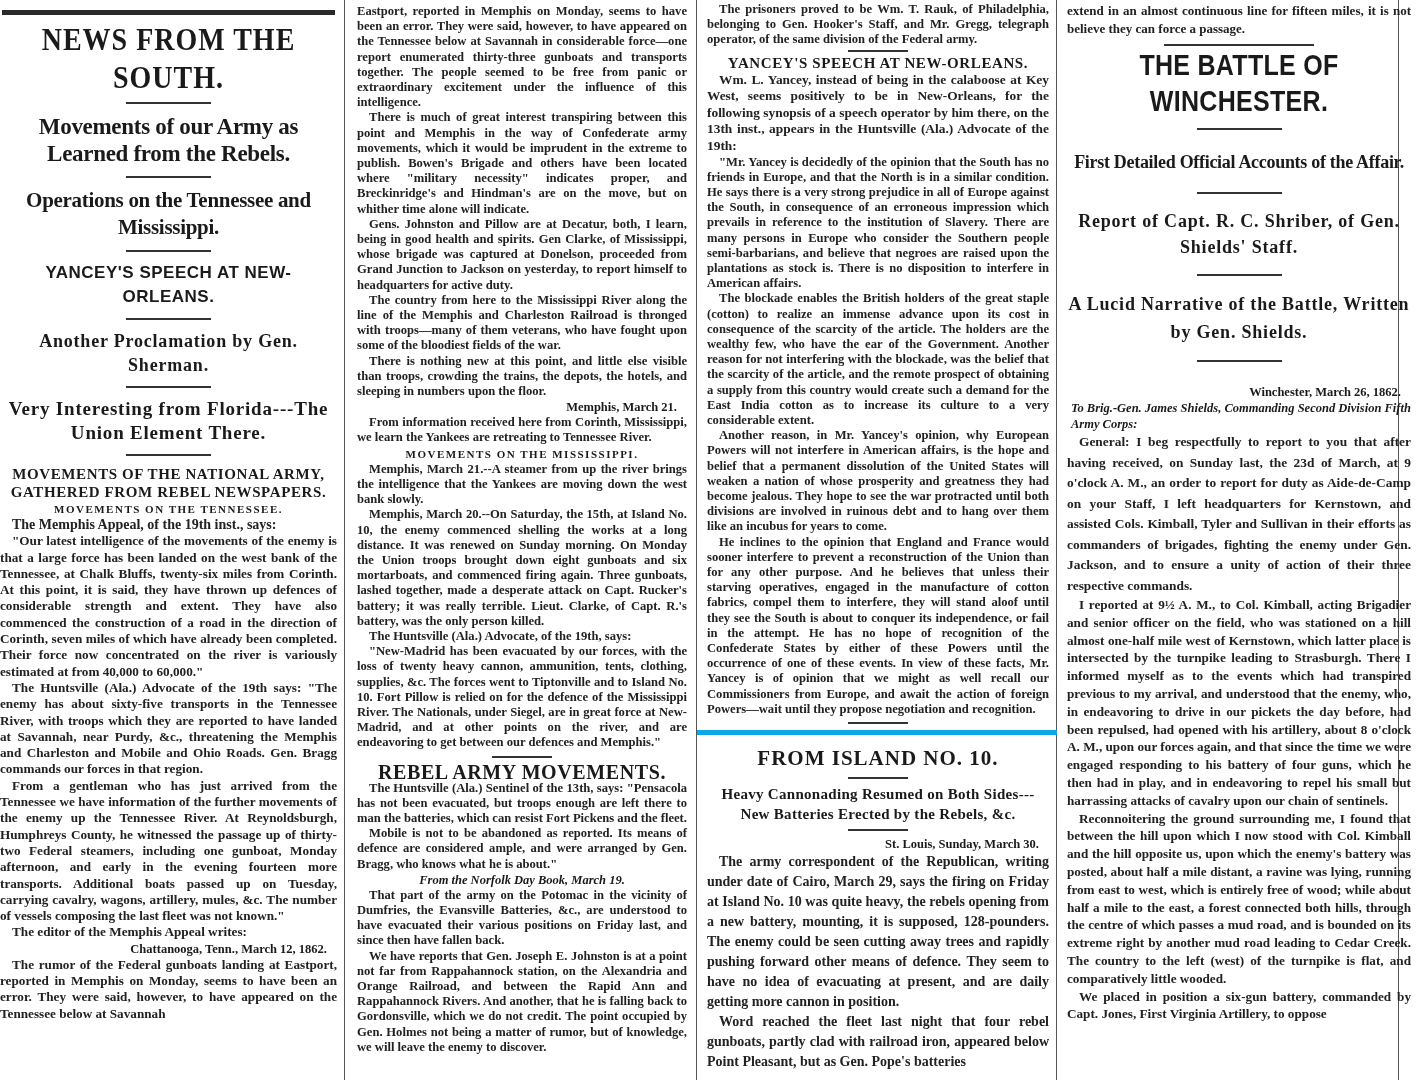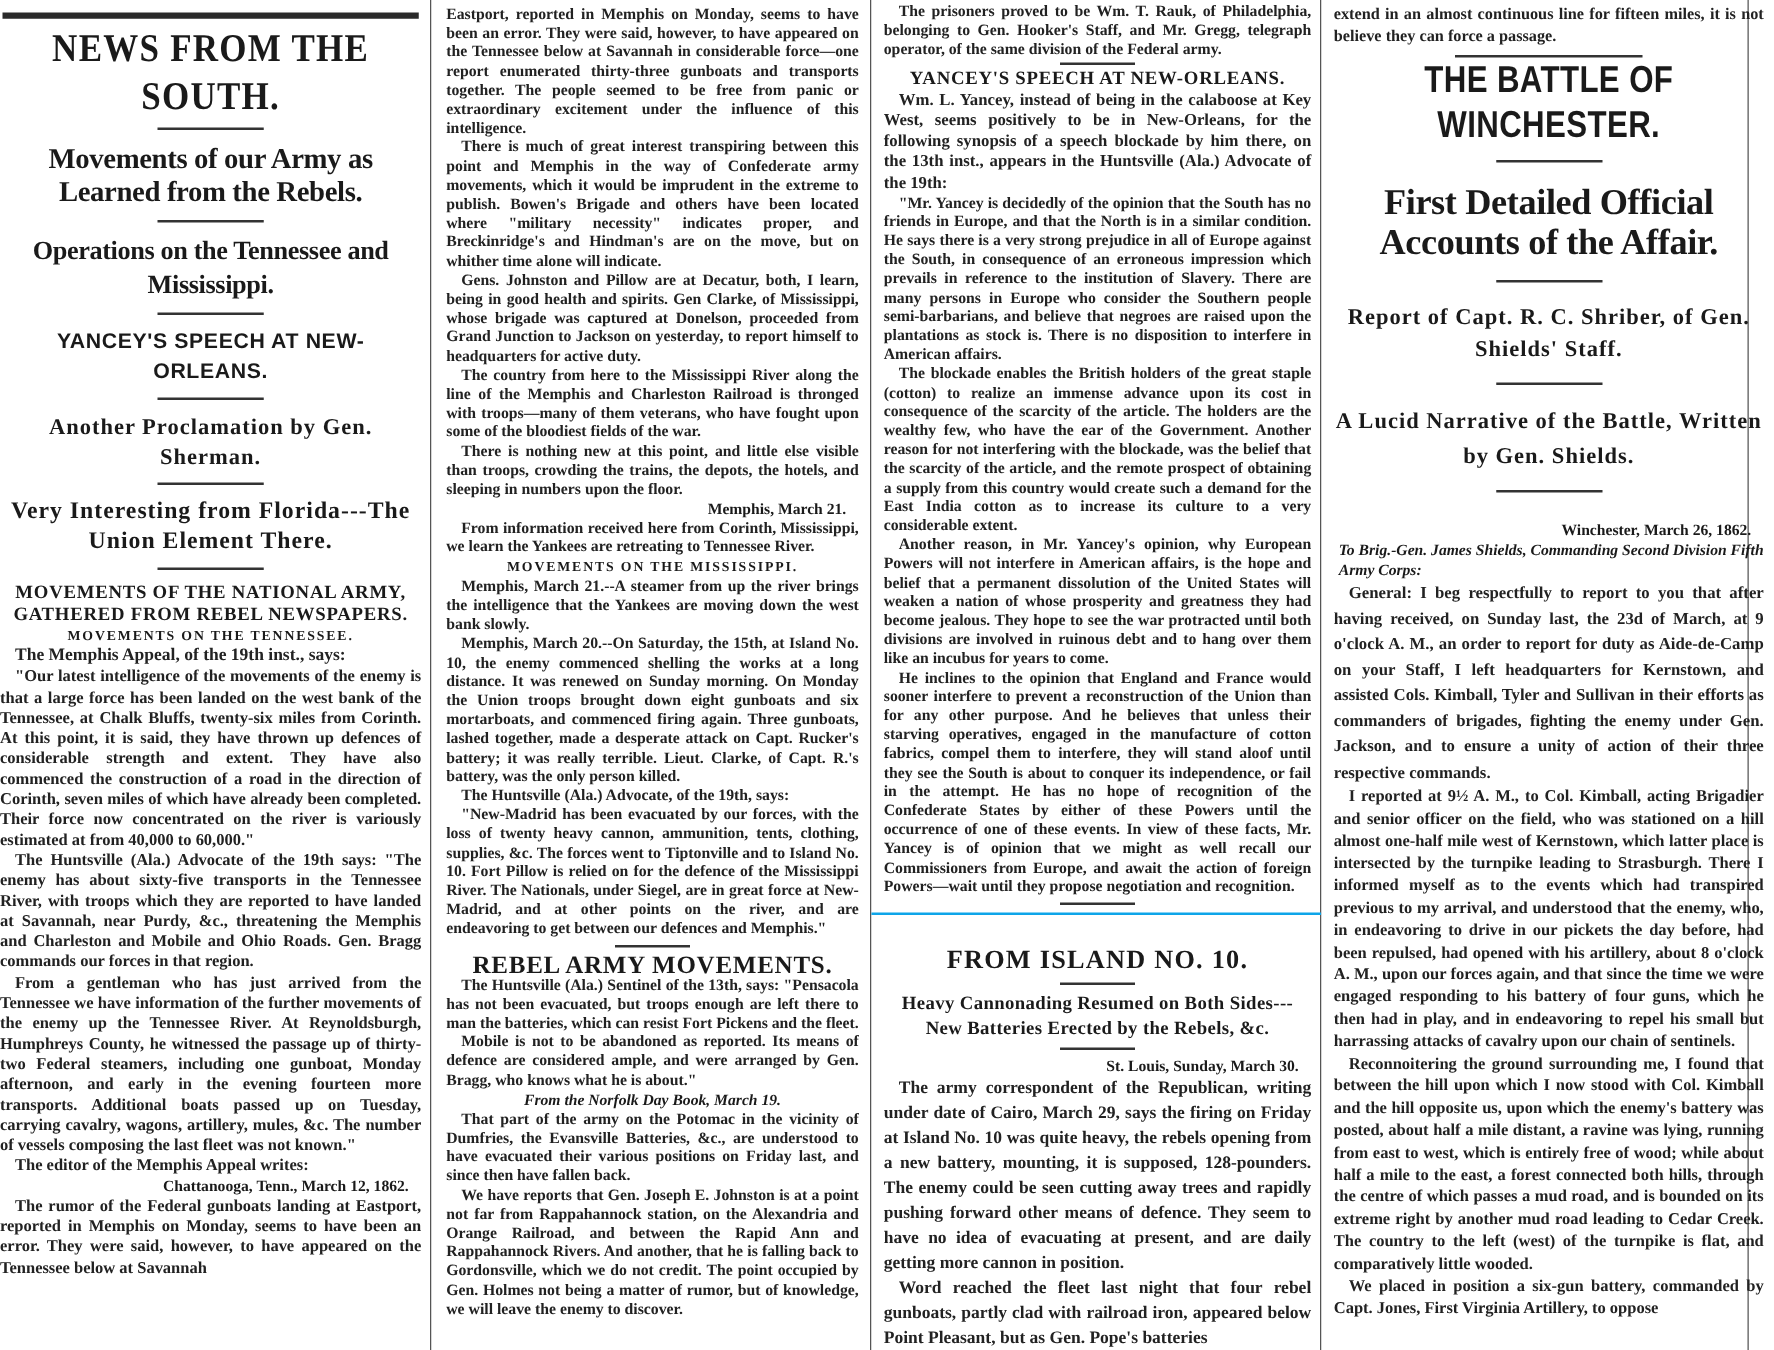--- a/index.html
+++ b/index.html
@@ -19,21 +19,21 @@
   .h-black { font-family: "Liberation Serif", serif; font-weight: bold; text-align: center; font-size: 18px; line-height: 24px; letter-spacing: 0.8px; }
   .h-caps { font-family: "Liberation Serif", serif; font-weight: bold; text-align: center; font-size: 15px; line-height: 18px; letter-spacing: 0.6px; }
   .h-small-caps { font-family: "Liberation Serif", serif; text-align: center; font-size: 11px; line-height: 16px; letter-spacing: 1.5px; font-weight: bold; }
   .rule { width: 85px; height: 2px; background: #333; margin: 9px auto; }
   .rule-short { width: 60px; height: 2px; background: #333; margin: 5px auto; }
   p.body { font-size: 13.2px; line-height: 16.3px; text-align: justify; text-indent: 12px; font-weight: bold; color: #222; }
   p.body.tight { line-height: 15.2px; font-size: 12.6px; }
   p.dateline { font-size: 12.5px; line-height: 16px; text-align: right; font-weight: bold; padding-right: 10px; }
   p.dateline.c { text-align: center; padding-right: 0; font-style: italic; }
   p.salute { font-size: 12.5px; line-height: 16px; font-style: italic; font-weight: bold; padding-left: 4px; text-indent: 0; }
-  .boxed { border-top: 2px solid #0ea5e9; margin: 6px -8px 0 -10px; padding: 22px 8px 0 10px; } .gap8 { height: 8px; }
+  .boxed { border-top: 5px solid #0ea5e9; margin: 6px -8px 0 -10px; padding: 10px 8px 0 10px; } .gap8 { height: 8px; }
 </style>
 </head>
 <body>
 
 <div class="vrule" style="left:344px"></div>
 <div class="vrule" style="left:696px"></div>
 <div class="vrule" style="left:1056px"></div>
 <div class="vrule" style="left:1398px"></div>
 
 <div class="col" id="c1">
@@ -81,21 +81,21 @@
   <p class="dateline c">From the Norfolk Day Book, March 19.</p>
   <p class="body tight">That part of the army on the Potomac in the vicinity of Dumfries, the Evansville Batteries, &amp;c., are understood to have evacuated their various positions on Friday last, and since then have fallen back.</p>
   <p class="body tight">We have reports that Gen. Joseph E. Johnston is at a point not far from Rappahannock station, on the Alexandria and Orange Railroad, and between the Rapid Ann and Rappahannock Rivers. And another, that he is falling back to Gordonsville, which we do not credit. The point occupied by Gen. Holmes not being a matter of rumor, but of knowledge, we will leave the enemy to discover.</p>
 
 </div>
 
 <div class="col" id="c3">
   <p class="body tight">The prisoners proved to be Wm. T. Rauk, of Philadelphia, belonging to Gen. Hooker's Staff, and Mr. Gregg, telegraph operator, of the same division of the Federal army.</p>
   <div class="rule-short" style="margin:2px auto;"></div>
   <div class="h-caps">YANCEY'S SPEECH AT NEW-ORLEANS.</div>
-  <p class="body tight" style="font-size:13.4px;line-height:16.6px;">Wm. L. Yancey, instead of being in the calaboose at Key West, seems positively to be in New-Orleans, for the following synopsis of a speech blockade by him there, on the 13th inst., appears in the Huntsville (Ala.) Advocate of the 19th:</p>
+  <p class="body tight" style="font-size:13.4px;line-height:16.6px;">Wm. L. Yancey, instead of being in the calaboose at Key West, seems positively to be in New-Orleans, for the following synopsis of a speech operator by him there, on the 13th inst., appears in the Huntsville (Ala.) Advocate of the 19th:</p>
   <p class="body tight">"Mr. Yancey is decidedly of the opinion that the South has no friends in Europe, and that the North is in a similar condition. He says there is a very strong prejudice in all of Europe against the South, in consequence of an erroneous impression which prevails in reference to the institution of Slavery. There are many persons in Europe who consider the Southern people semi-barbarians, and believe that negroes are raised upon the plantations as stock is. There is no disposition to interfere in American affairs.</p>
   <p class="body tight">The blockade enables the British holders of the great staple (cotton) to realize an immense advance upon its cost in consequence of the scarcity of the article. The holders are the wealthy few, who have the ear of the Government. Another reason for not interfering with the blockade, was the belief that the scarcity of the article, and the remote prospect of obtaining a supply from this country would create such a demand for the East India cotton as to increase its culture to a very considerable extent.</p>
   <p class="body tight">Another reason, in Mr. Yancey's opinion, why European Powers will not interfere in American affairs, is the hope and belief that a permanent dissolution of the United States will weaken a nation of whose prosperity and greatness they had become jealous. They hope to see the war protracted until both divisions are involved in ruinous debt and to hang over them like an incubus for years to come.</p>
   <p class="body tight">He inclines to the opinion that England and France would sooner interfere to prevent a reconstruction of the Union than for any other purpose. And he believes that unless their starving operatives, engaged in the manufacture of cotton fabrics, compel them to interfere, they will stand aloof until they see the South is about to conquer its independence, or fail in the attempt. He has no hope of recognition of the Confederate States by either of these Powers until the occurrence of one of these events. In view of these facts, Mr. Yancey is of opinion that we might as well recall our Commissioners from Europe, and await the action of foreign Powers—wait until they propose negotiation and recognition.</p>
   <div class="rule-short"></div>
   <div class="boxed">
     <div class="h-cond" style="font-size:21px;letter-spacing:1px;">FROM ISLAND NO. 10.</div>
     <div class="rule-short"></div>
     <div class="h-black" style="font-size:15px;line-height:20px;letter-spacing:0.3px;">Heavy Cannonading Resumed on Both Sides---New Batteries Erected by the Rebels, &amp;c.</div>
     <div class="rule-short"></div>
@@ -103,21 +103,21 @@
     <p class="body" style="font-size:14px;line-height:20px;">The army correspondent of the Republican, writing under date of Cairo, March 29, says the firing on Friday at Island No. 10 was quite heavy, the rebels opening from a new battery, mounting, it is supposed, 128-pounders. The enemy could be seen cutting away trees and rapidly pushing forward other means of defence. They seem to have no idea of evacuating at present, and are daily getting more cannon in position.</p>
     <p class="body" style="font-size:14px;line-height:20px;">Word reached the fleet last night that four rebel gunboats, partly clad with railroad iron, appeared below Point Pleasant, but as Gen. Pope's batteries</p>
   </div>
 </div>
 
 <div class="col" id="c4">
   <p class="body" style="text-indent:0;font-size:13px;line-height:18px;">extend in an almost continuous line for fifteen miles, it is not believe they can force a passage.</p>
   <div class="rule" style="width:150px;margin:6px auto;"></div>
   <div class="h-sans-big">THE BATTLE OF WINCHESTER.</div>
   <div class="rule" style="margin:16px auto;"></div>
-  <div class="h-cond" style="font-size:29px;line-height:32px;">First Detailed Official Accounts of the Affair.</div>
+  <div class="h-cond" style="font-size:18px;line-height:32px;">First Detailed Official Accounts of the Affair.</div>
   <div class="rule" style="margin:14px auto;"></div>
   <div class="h-black" style="line-height:26px;">Report of Capt. R. C. Shriber, of Gen. Shields' Staff.</div>
   <div class="rule" style="margin:14px auto;"></div>
   <div class="h-black" style="line-height:28px;">A Lucid Narrative of the Battle, Written by Gen. Shields.</div>
   <div class="rule" style="margin:14px auto;"></div>
   <div class="gap8"></div>
   <p class="dateline">Winchester, March 26, 1862.</p>
   <p class="salute">To Brig.-Gen. James Shields, Commanding Second Division Fifth Army Corps:</p>
   <p class="body" style="font-size:13.4px;line-height:20.5px;">General: I beg respectfully to report to you that after having received, on Sunday last, the 23d of March, at 9 o'clock A. M., an order to report for duty as Aide-de-Camp on your Staff, I left headquarters for Kernstown, and assisted Cols. Kimball, Tyler and Sullivan in their efforts as commanders of brigades, fighting the enemy under Gen. Jackson, and to ensure a unity of action of their three respective commands.</p>
   <p class="body" style="font-size:13.2px;line-height:17.8px;">I reported at 9½ A. M., to Col. Kimball, acting Brigadier and senior officer on the field, who was stationed on a hill almost one-half mile west of Kernstown, which latter place is intersected by the turnpike leading to Strasburgh. There I informed myself as to the events which had transpired previous to my arrival, and understood that the enemy, who, in endeavoring to drive in our pickets the day before, had been repulsed, had opened with his artillery, about 8 o'clock A. M., upon our forces again, and that since the time we were engaged responding to his battery of four guns, which he then had in play, and in endeavoring to repel his small but harrassing attacks of cavalry upon our chain of sentinels.</p>

